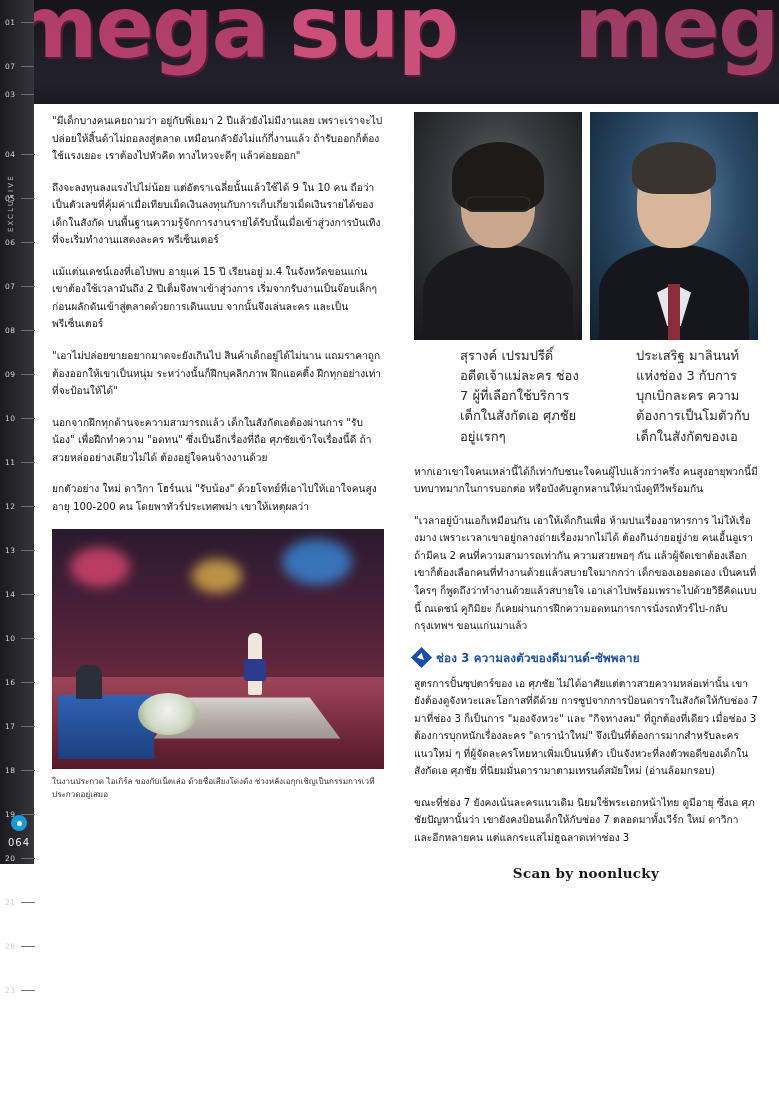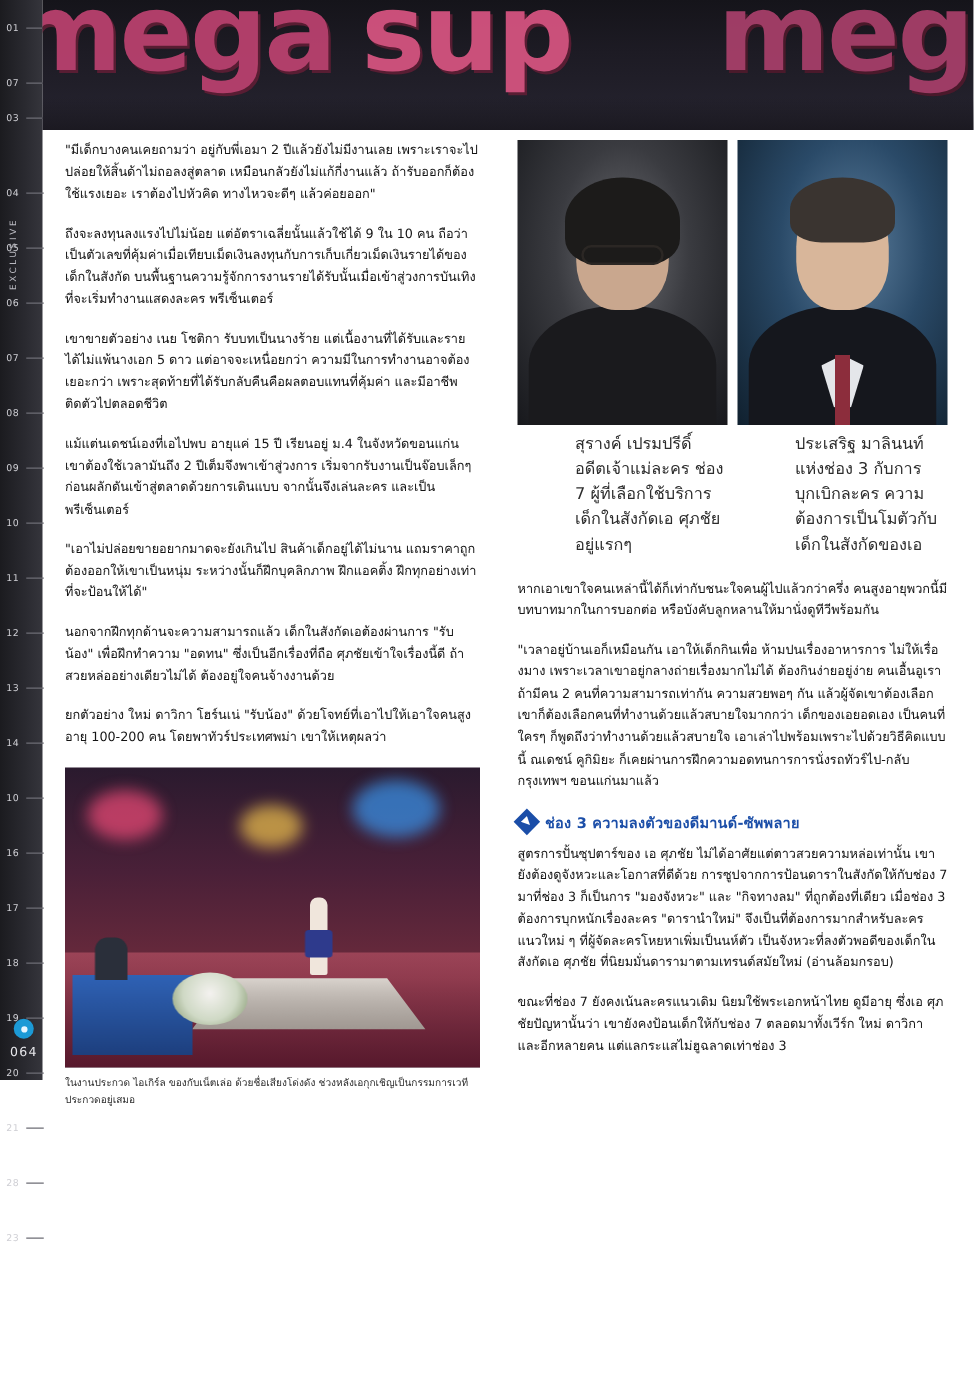--- a/index.html
+++ b/index.html
@@ -355,21 +355,20 @@
     <div class="banner-word bw2">sup</div>
     <div class="banner-word bw3">mega</div>
     <div class="banner-fade"></div>
   </div>
 
   <div class="content">
 
     <div class="col-left">
       <p class="body">"มีเด็กบางคนเคยถามว่า อยู่กับพี่เอมา 2 ปีแล้วยังไม่มีงานเลย เพราะเราจะไปปล่อยให้สิ้นด้าไม่ถอลงสู่ตลาด เหมือนกลัวยังไม่แก้กี่งานแล้ว ถ้ารับออกก็ต้องใช้แรงเยอะ เราต้องไปหัวคิด ทางไหวจะดีๆ แล้วค่อยออก"</p>
       <p class="body">ถึงจะลงทุนลงแรงไปไม่น้อย แต่อัตราเฉลี่ยนั้นแล้วใช้ได้ 9 ใน 10 คน ถือว่าเป็นตัวเลขที่คุ้มค่าเมื่อเทียบเม็ดเงินลงทุนกับการเก็บเกี่ยวเม็ดเงินรายได้ของเด็กในสังกัด บนพื้นฐานความรู้จักการงานรายได้รับนั้นเมื่อเข้าสู่วงการบันเทิง ที่จะเริ่มทำงานแสดงละคร พรีเซ็นเตอร์</p>
-      <p class="body">เขาขายตัวอย่าง เนย โชติกา รับบทเป็นนางร้าย แต่เนื้องานที่ได้รับและรายได้ไม่แพ้นางเอก 5 ดาว แต่อาจจะเหนื่อยกว่า ความมีในการทำงานอาจต้องเยอะกว่า เพราะสุดท้ายที่ได้รับกลับคืนคือผลตอบแทนที่คุ้มค่า และมีอาชีพติดตัวไปตลอดชีวิต</p>
       <p class="body">แม้แต่นเดชน์เองที่เอไปพบ อายุแค่ 15 ปี เรียนอยู่ ม.4 ในจังหวัดขอนแก่น เขาต้องใช้เวลามันถึง 2 ปีเต็มจึงพาเข้าสู่วงการ เริ่มจากรับงานเป็นจ๊อบเล็กๆ ก่อนผลักดันเข้าสู่ตลาดด้วยการเดินแบบ จากนั้นจึงเล่นละคร และเป็นพรีเซ็นเตอร์</p>
       <p class="body">"เอาไม่ปล่อยขายอยากมาดจะยังเกินไป สินค้าเด็กอยู่ได้ไม่นาน แถมราคาถูก ต้องออกให้เขาเป็นหนุ่ม ระหว่างนั้นก็ฝึกบุคลิกภาพ ฝึกแอคติ้ง ฝึกทุกอย่างเท่าที่จะป้อนให้ได้"</p>
       <p class="body">นอกจากฝึกทุกด้านจะความสามารถแล้ว เด็กในสังกัดเอต้องผ่านการ "รับน้อง" เพื่อฝึกทำความ "อดทน" ซึ่งเป็นอีกเรื่องที่ถือ ศุภชัยเข้าใจเรื่องนี้ดี ถ้าสวยหล่ออย่างเดียวไม่ได้ ต้องอยู่ใจคนจ้างงานด้วย</p>
       <p class="body">ยกตัวอย่าง ใหม่ ดาวิกา โฮร์นเน่ "รับน้อง" ด้วยโจทย์ที่เอาไปให้เอาใจคนสูงอายุ 100-200 คน โดยพาทัวร์ประเทศพม่า เขาให้เหตุผลว่า</p>
 
       <div class="stage-photo">
         <div class="spot s1"></div>
         <div class="spot s2"></div>
         <div class="spot s3"></div>
         <div class="stage-floor"></div>
@@ -411,16 +410,17 @@
       <p class="body">"เวลาอยู่บ้านเอก็เหมือนกัน เอาให้เด็กกินเพื่อ ห้ามปนเรื่องอาหารการ ไม่ให้เรื่องมาง เพราะเวลาเขาอยู่กลางถ่ายเรื่องมากไม่ได้ ต้องกินง่ายอยู่ง่าย คนเอื้นอูเรา ถ้ามีคน 2 คนที่ความสามารถเท่ากัน ความสวยพอๆ กัน แล้วผู้จัดเขาต้องเลือก เขาก็ต้องเลือกคนที่ทำงานด้วยแล้วสบายใจมากกว่า เด็กของเอยอดเอง เป็นคนที่ใครๆ ก็พูดถึงว่าทำงานด้วยแล้วสบายใจ เอาเล่าไปพร้อมเพราะไปด้วยวิธีคิดแบบนี้ ณเดชน์ คูกิมิยะ ก็เคยผ่านการฝึกความอดทนการการนั่งรถทัวร์ไป-กลับกรุงเทพฯ ขอนแก่นมาแล้ว</p>
 
       <div class="section-head">
         <span class="diamond"></span>
         <span class="section-title">ช่อง 3 ความลงตัวของดีมานด์-ซัพพลาย</span>
       </div>
 
       <p class="body">สูตรการปั้นซุปตาร์ของ เอ ศุภชัย ไม่ได้อาศัยแต่ตาวสวยความหล่อเท่านั้น เขายังต้องดูจังหวะและโอกาสที่ดีด้วย การซูปจากการป้อนดาราในสังกัดให้กับช่อง 7 มาที่ช่อง 3 ก็เป็นการ "มองจังหวะ" และ "กิจทางลม" ที่ถูกต้องที่เดียว เมื่อช่อง 3 ต้องการบุกหนักเรื่องละคร "ดารานำใหม่" จึงเป็นที่ต้องการมากสำหรับละครแนวใหม่ ๆ ที่ผู้จัดละครโหยหาเพิ่มเป็นนห์ตัว เป็นจังหวะที่ลงตัวพอดีของเด็กในสังกัดเอ ศุภชัย ที่นิยมมั่นดารามาตามเทรนด์สมัยใหม่ (อ่านล้อมกรอบ)</p>
       <p class="body">ขณะที่ช่อง 7 ยังคงเน้นละครแนวเดิม นิยมใช้พระเอกหน้าไทย ดูมีอายุ ซึ่งเอ ศุภชัยปัญหานั้นว่า เขายังคงป้อนเด็กให้กับช่อง 7 ตลอดมาทั้งเวีร์ก ใหม่ ดาวิกา และอีกหลายคน แต่แลกระแสไม่ฮูฉลาดเท่าช่อง 3</p>
 
+      <div class="scan-credit">Scan by noonlucky</div>
     </div>
 
   </div>
 </div>
 
 </body></html>

